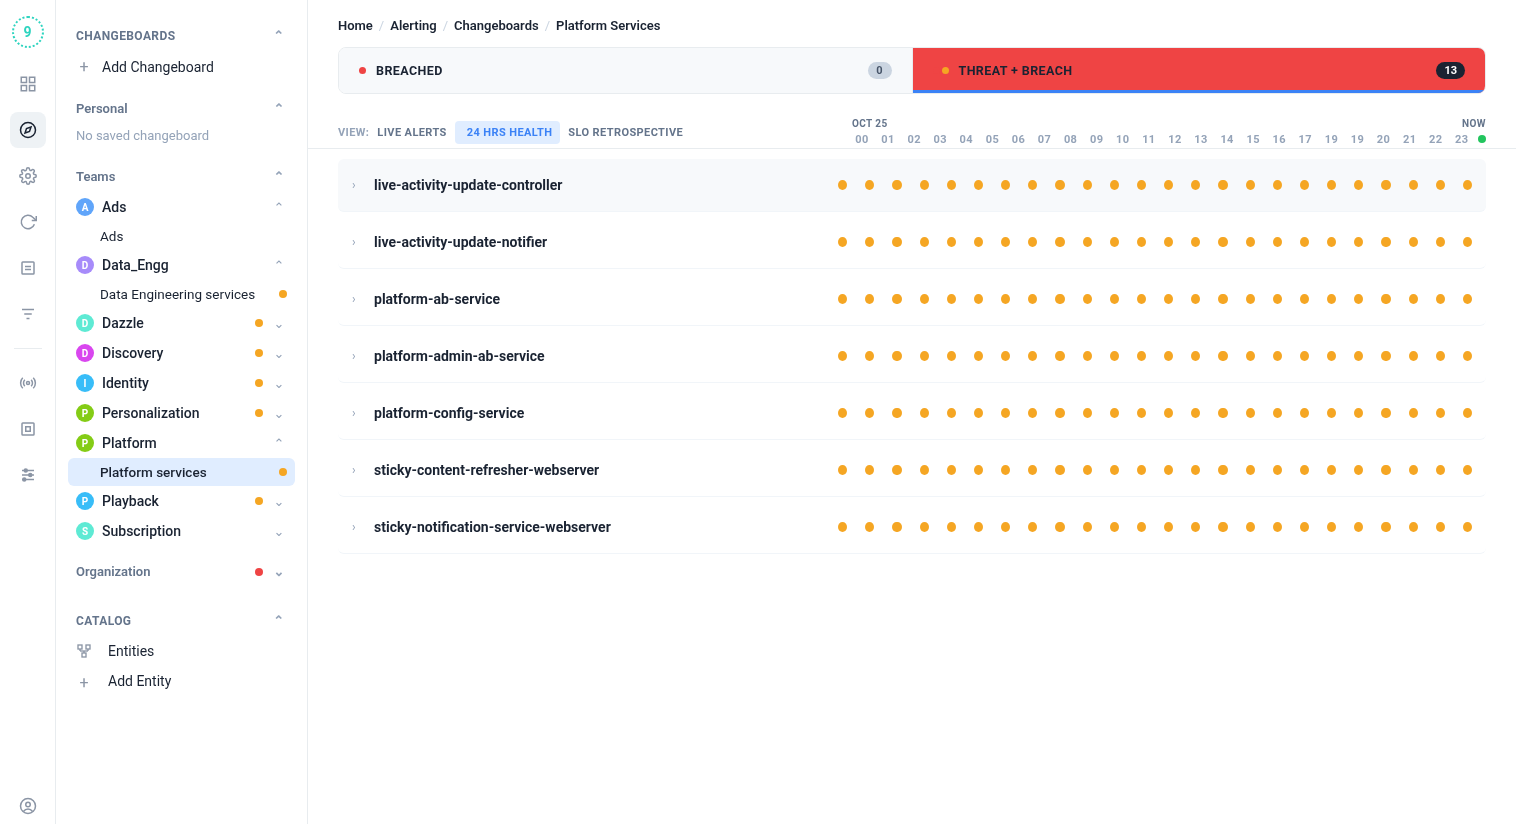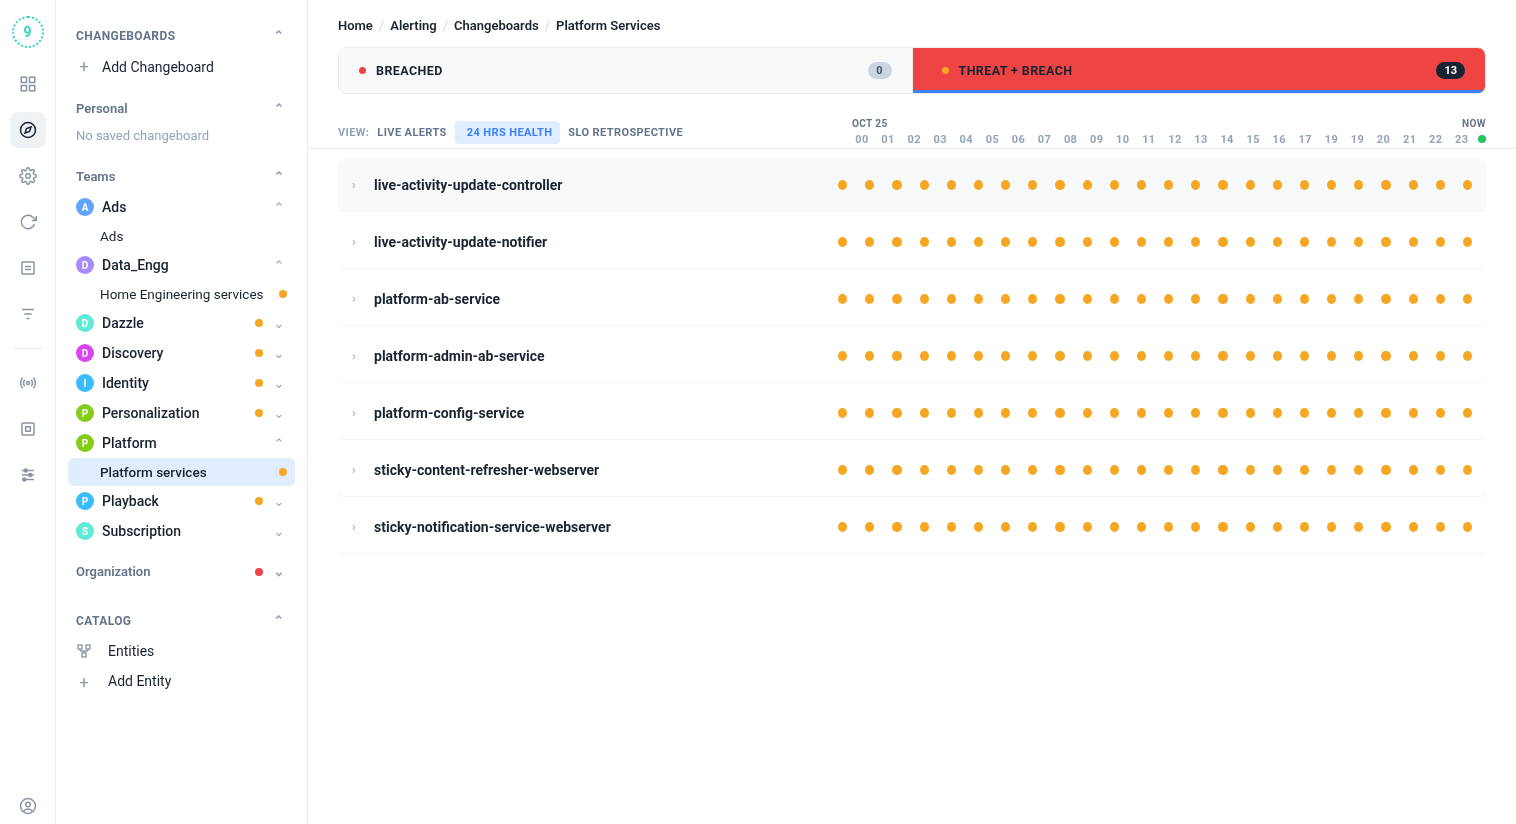--- a/index.html
+++ b/index.html
@@ -181,21 +181,21 @@
         <div class="sb-team-child">
           <span class="label">Ads</span>
         </div>
         <div class="sb-team">
           <span class="avatar" style="background:#a78bfa">D</span>
     <span class="label">Data_Engg</span>
 
     <span class="chev">⌃</span>
         </div>
         <div class="sb-team-child">
-          <span class="label">Home Engineering services</span>
+          <span class="label">Data Engineering services</span>
           <span class="dot"></span>
         </div>
         <div class="sb-team">
           <span class="avatar" style="background:#5eead4">D</span>
     <span class="label">Dazzle</span>
     <span class="dot"></span>
     <span class="chev">⌄</span>
         </div>
         <div class="sb-team">
           <span class="avatar" style="background:#d946ef">D</span>

